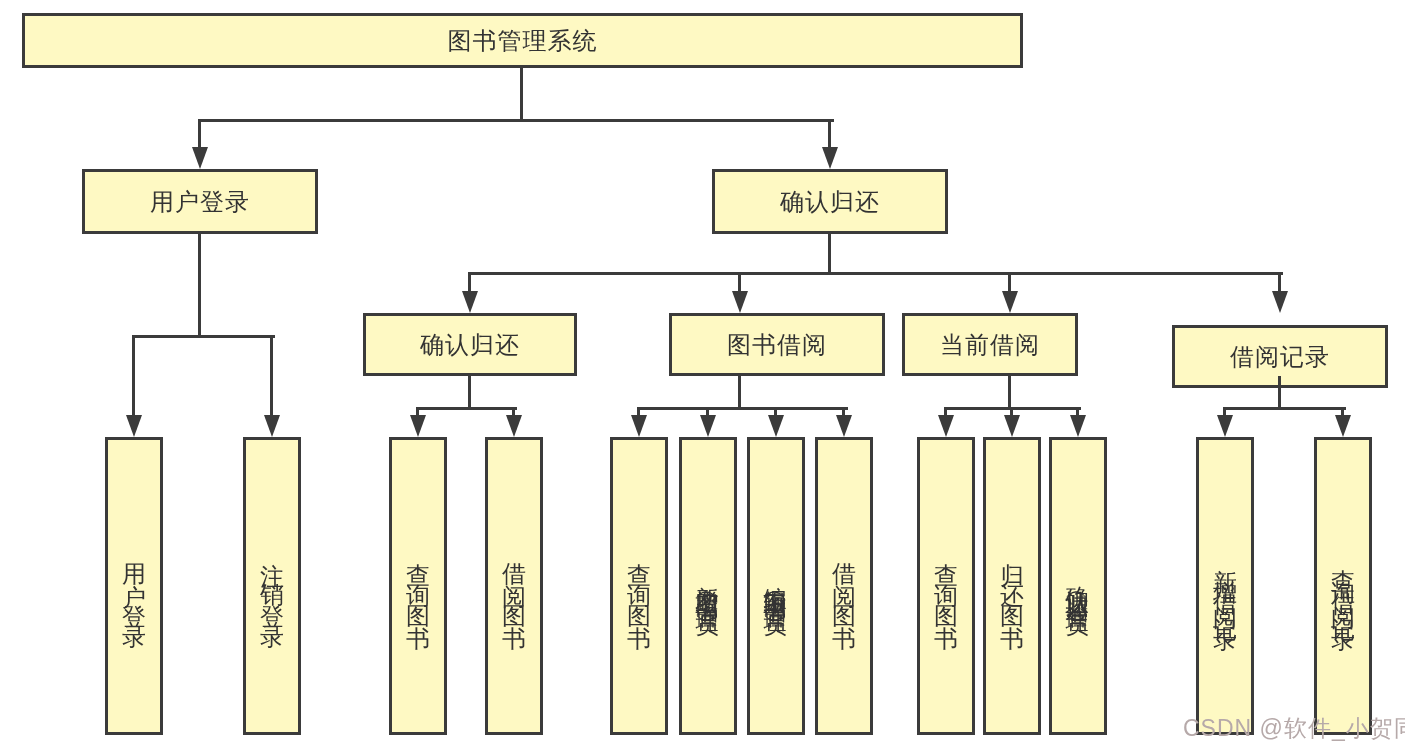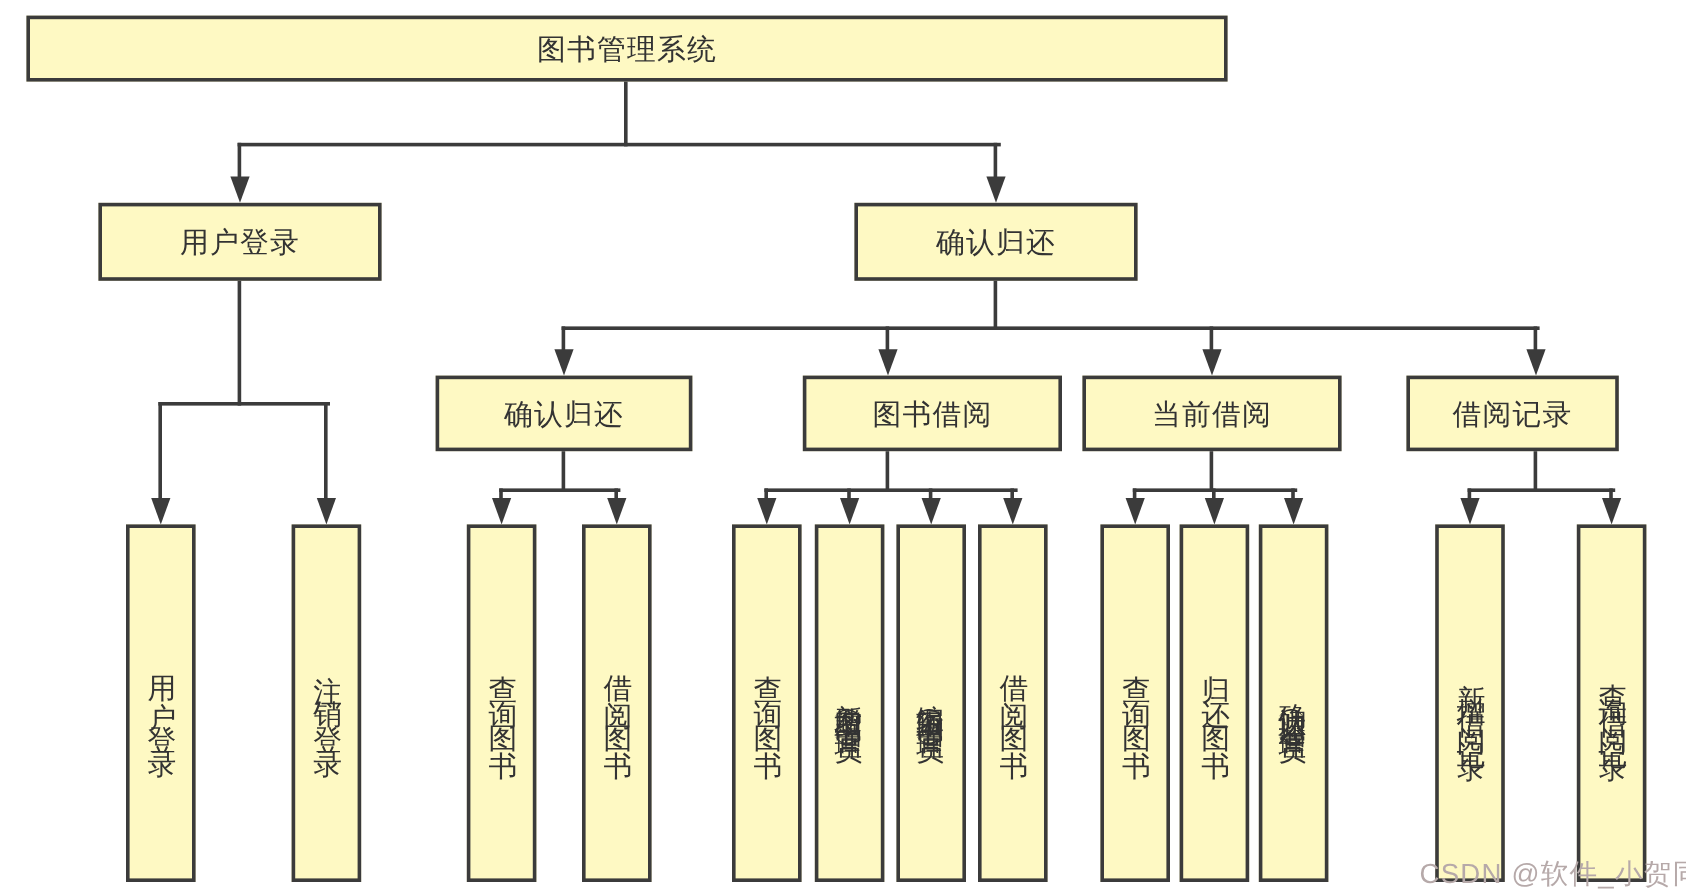--- a/index.html
+++ b/index.html
@@ -97,24 +97,24 @@
   <div class="ah" style="left:732px;  top:291px;"></div>
   <div class="ah" style="left:1002px; top:291px;"></div>
   <div class="ah" style="left:1272px; top:291px;"></div>
 
   <div class="box" style="left:363px; top:313px; width:214px; height:63px;">
     <span class="lbl">确认归还</span>
   </div>
   <div class="box" style="left:669px; top:313px; width:216px; height:63px;">
     <span class="lbl">图书借阅</span>
   </div>
-  <div class="box" style="left:902px; top:313px; width:216px; height:63px;">
+  <div class="box" style="left:902px; top:313px; width:176px; height:63px;">
     <span class="lbl">当前借阅</span>
   </div>
-  <div class="box" style="left:1172px; top:313px; width:177px; height:63px;">
+  <div class="box" style="left:1172px; top:325px; width:216px; height:63px;">
     <span class="lbl">借阅记录</span>
   </div>
 
   <div class="vline" style="left:468px; top:376px; height:34px;"></div>
   <div class="hline" style="left:416px; top:407px; width:101px;"></div>
   <div class="vline" style="left:416px; top:407px; height:12px;"></div>
   <div class="vline" style="left:512px; top:407px; height:12px;"></div>
   <div class="ah" style="left:410px; top:415px;"></div>
   <div class="ah" style="left:506px; top:415px;"></div>
 

